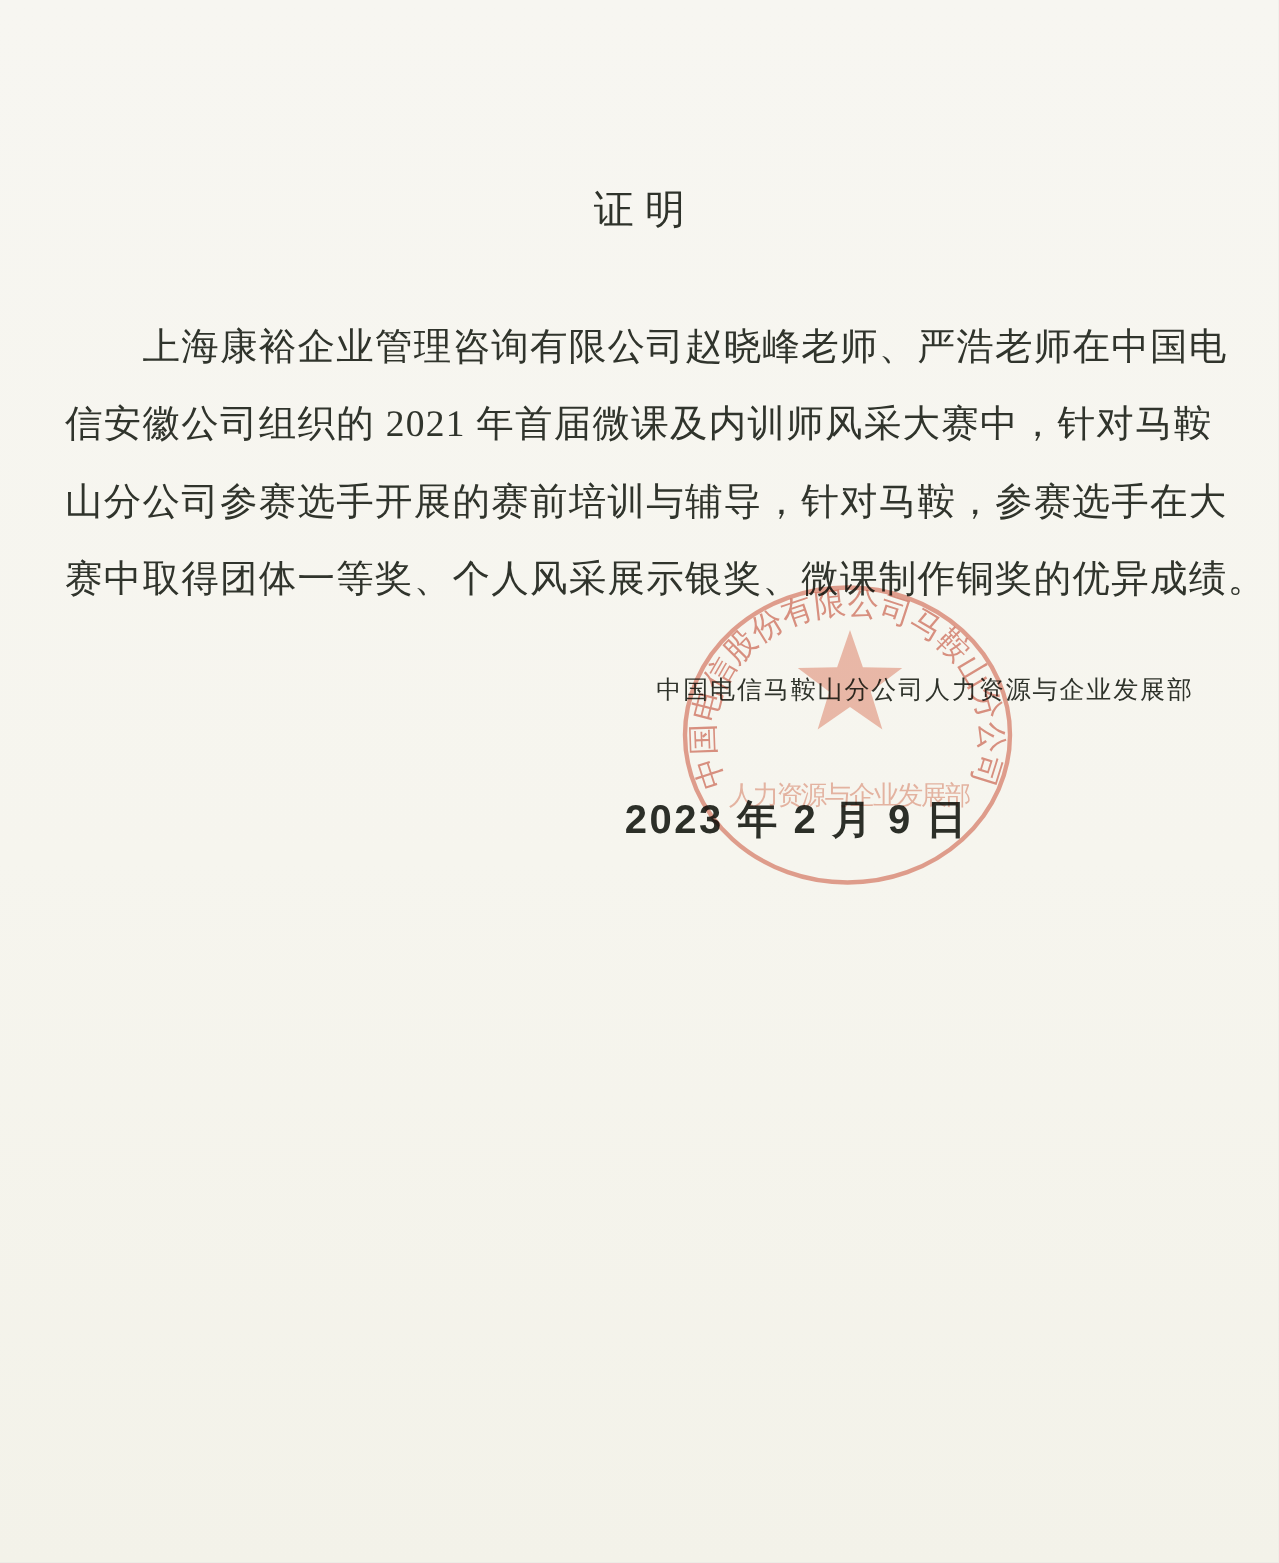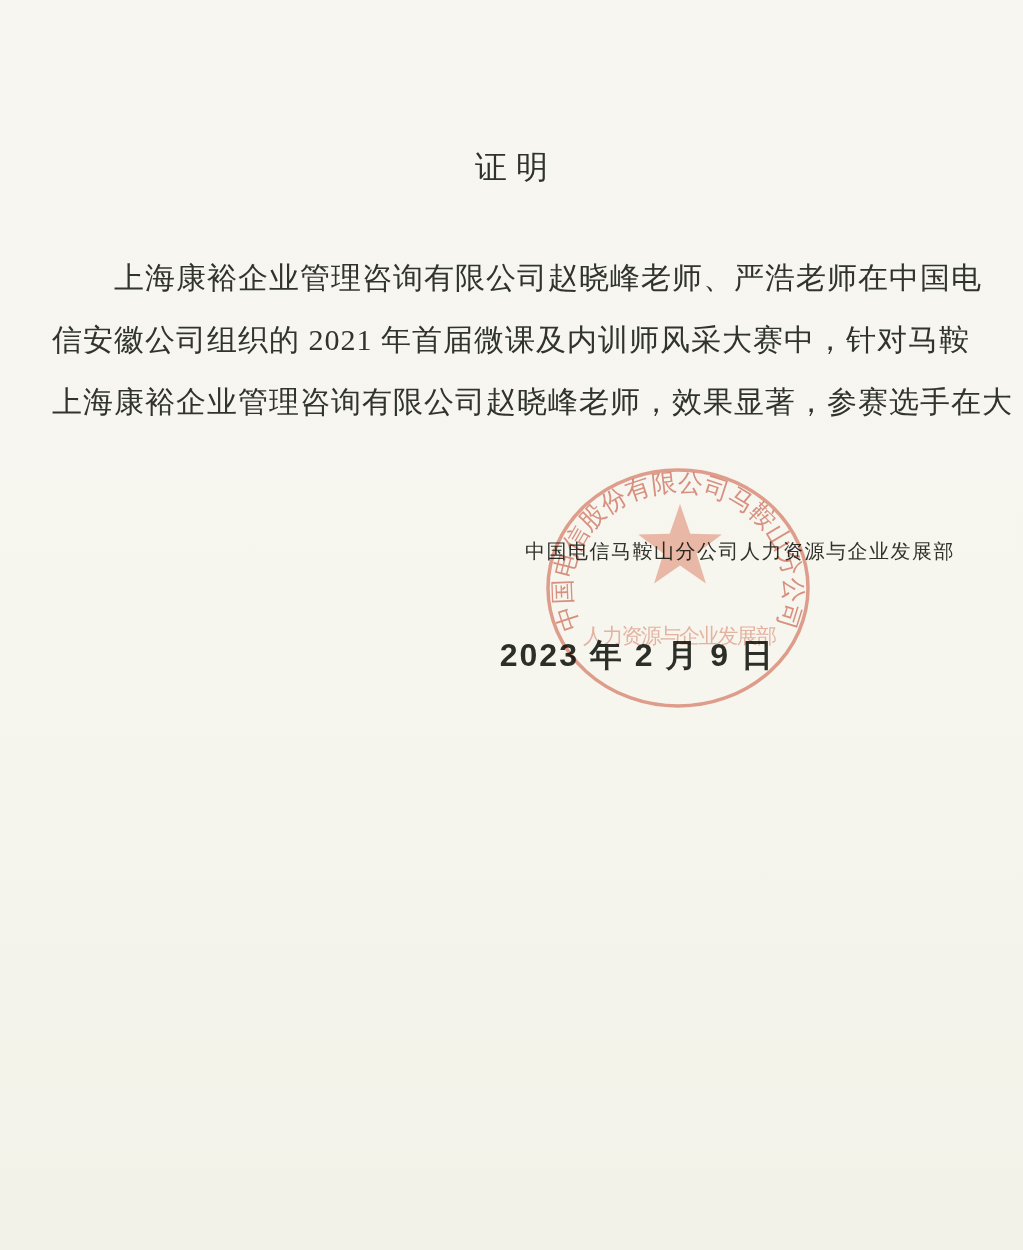--- a/index.html
+++ b/index.html
@@ -85,21 +85,22 @@
 </head>
 <body>
 
 <div class="page">
 
   <div class="doc-title">证明</div>
 
   <div class="paragraph">
     <div class="para-line indent">上海康裕企业管理咨询有限公司赵晓峰老师、严浩老师在中国电</div>
     <div class="para-line">信安徽公司组织的 2021 年首届微课及内训师风采大赛中，针对马鞍</div>
-    <div class="para-line">上海康裕企业管理咨询有限公司赵晓峰老师，效果显著，参赛选手在大</div>
+    <div class="para-line">山分公司参赛选手开展的赛前培训与辅导，针对马鞍，参赛选手在大</div>
+    <div class="para-line">赛中取得团体一等奖、个人风采展示银奖、微课制作铜奖的优异成绩。</div>
   </div>
 
   <div class="signature-line">中国电信马鞍山分公司人力资源与企业发展部</div>
 
   <div class="date-line">2023 年 2 月 9 日</div>
 
   <div class="seal">
     <svg width="280" height="252" viewBox="0 0 280 252" xmlns="http://www.w3.org/2000/svg">
       <defs>
         <path id="sealArc" d="M 41 167 A 107 97 0 1 1 235 167" fill="none"></path>

